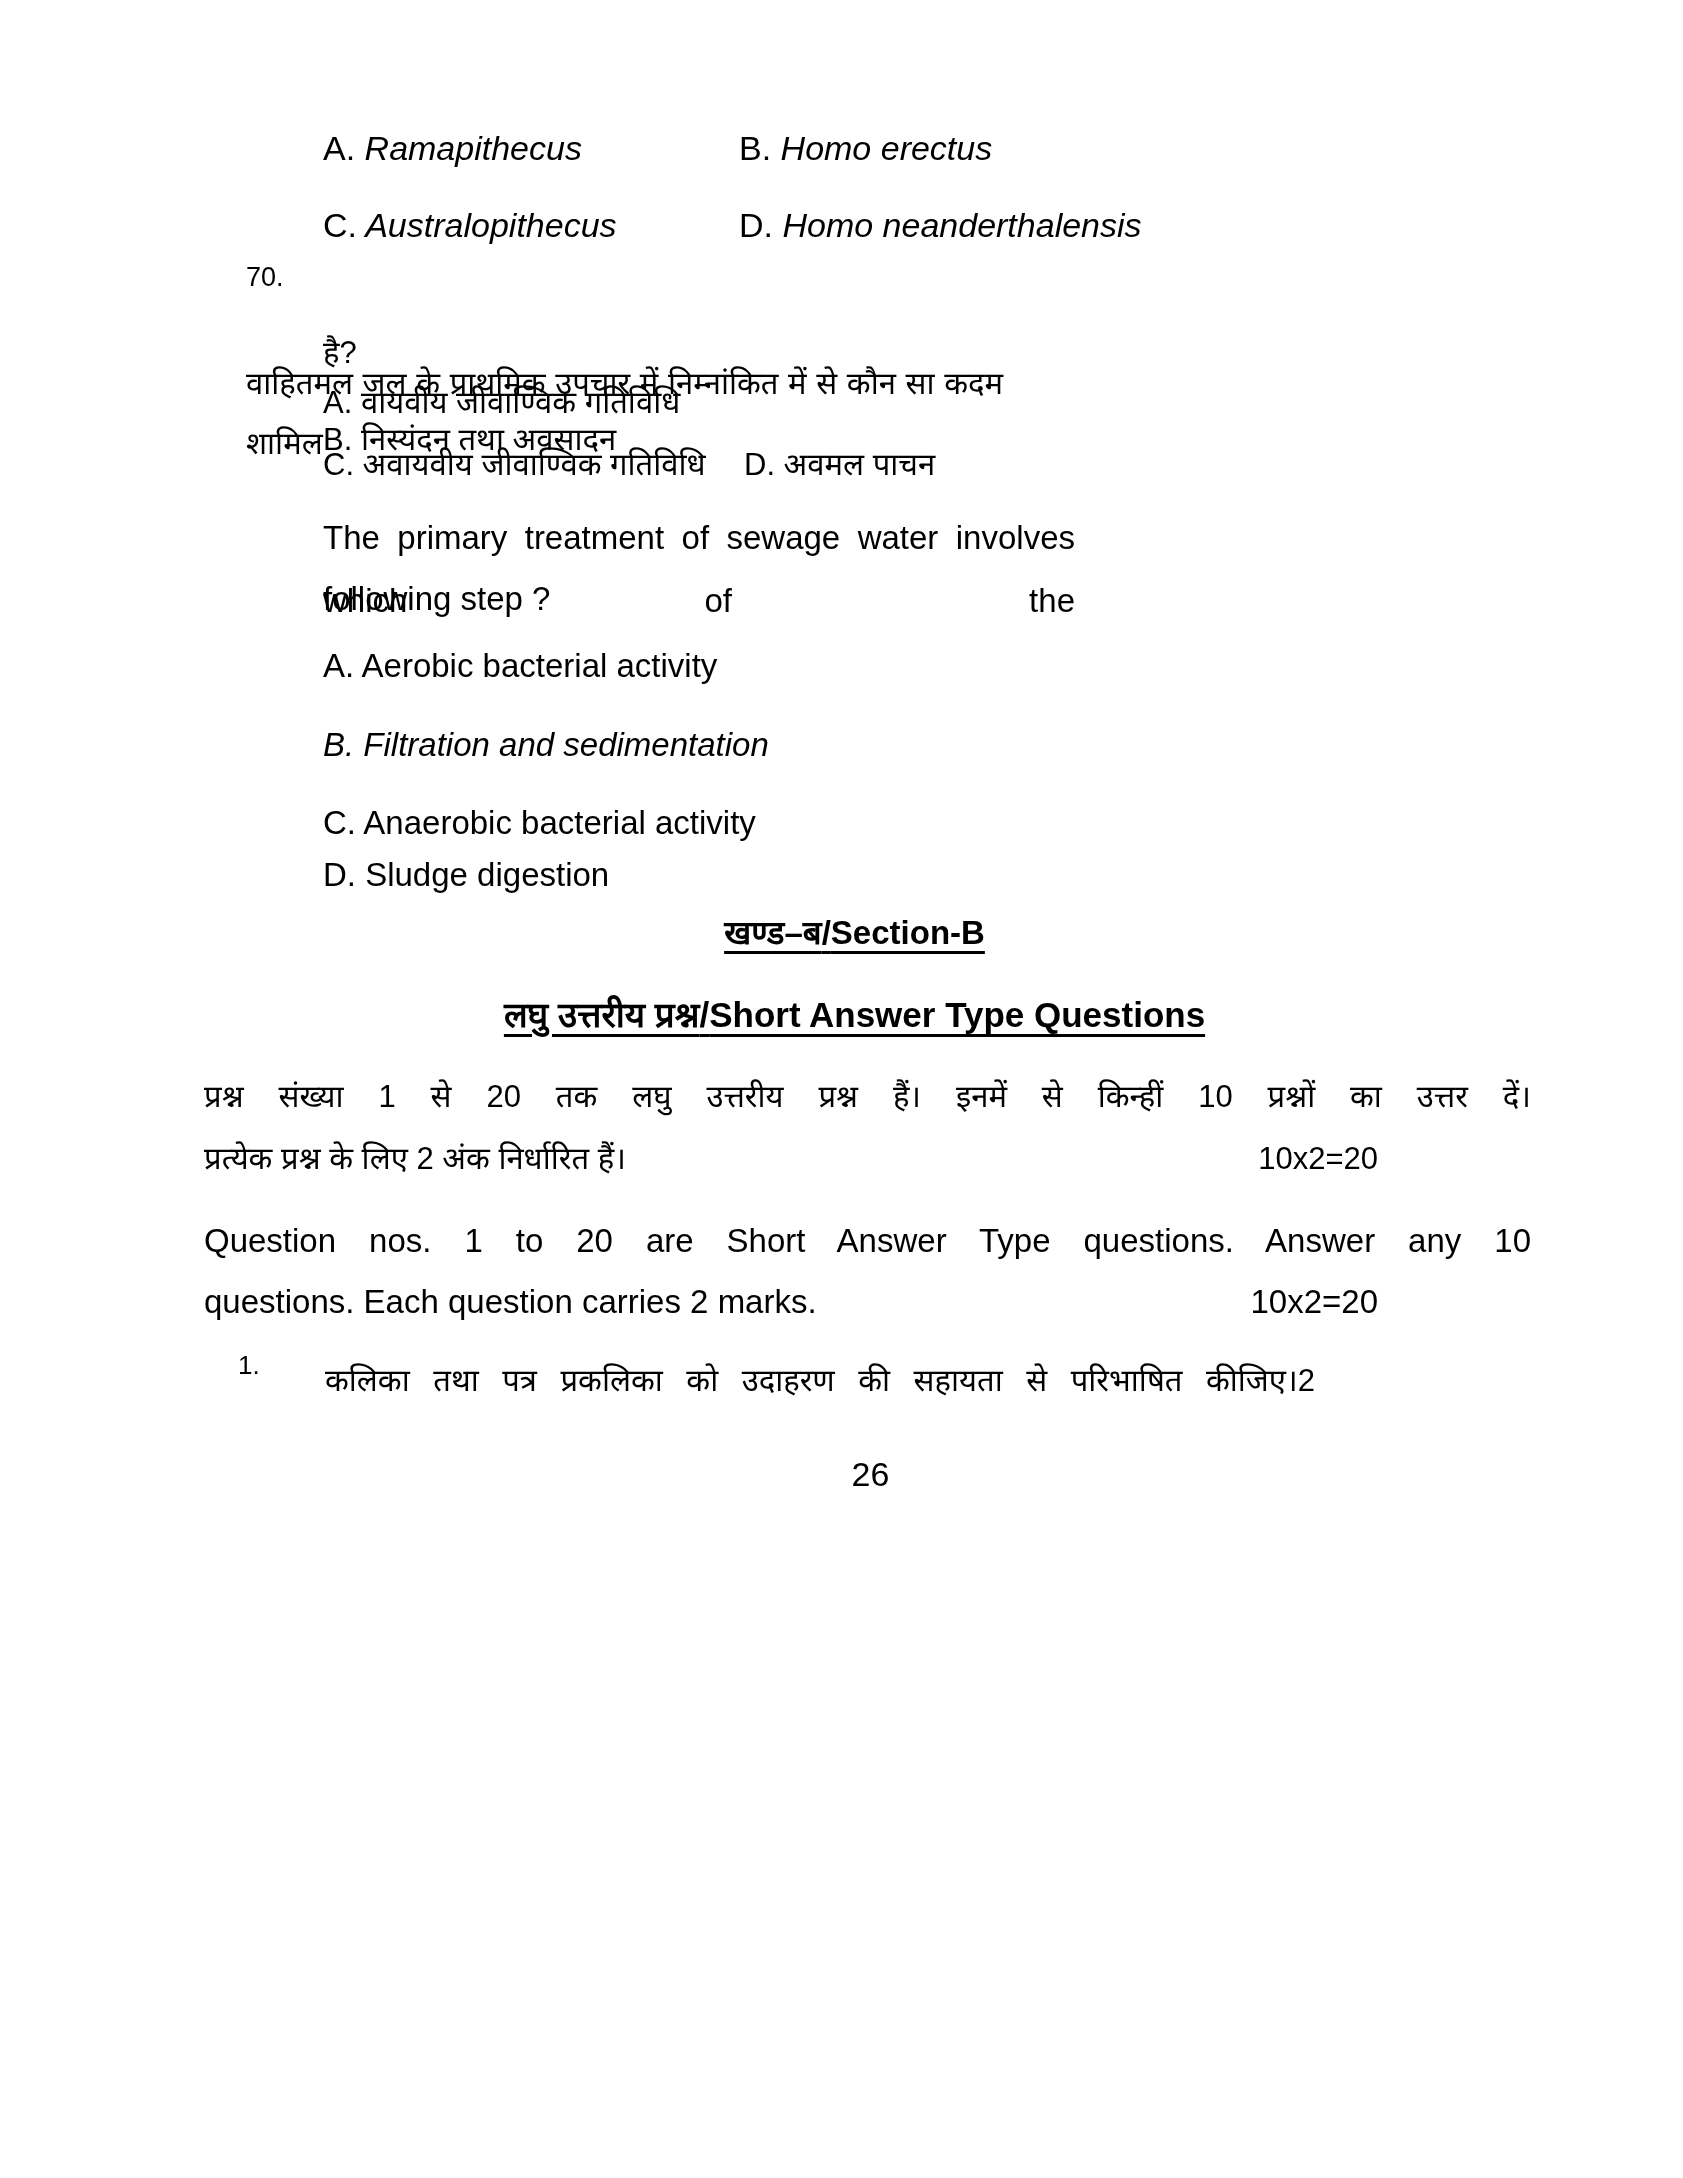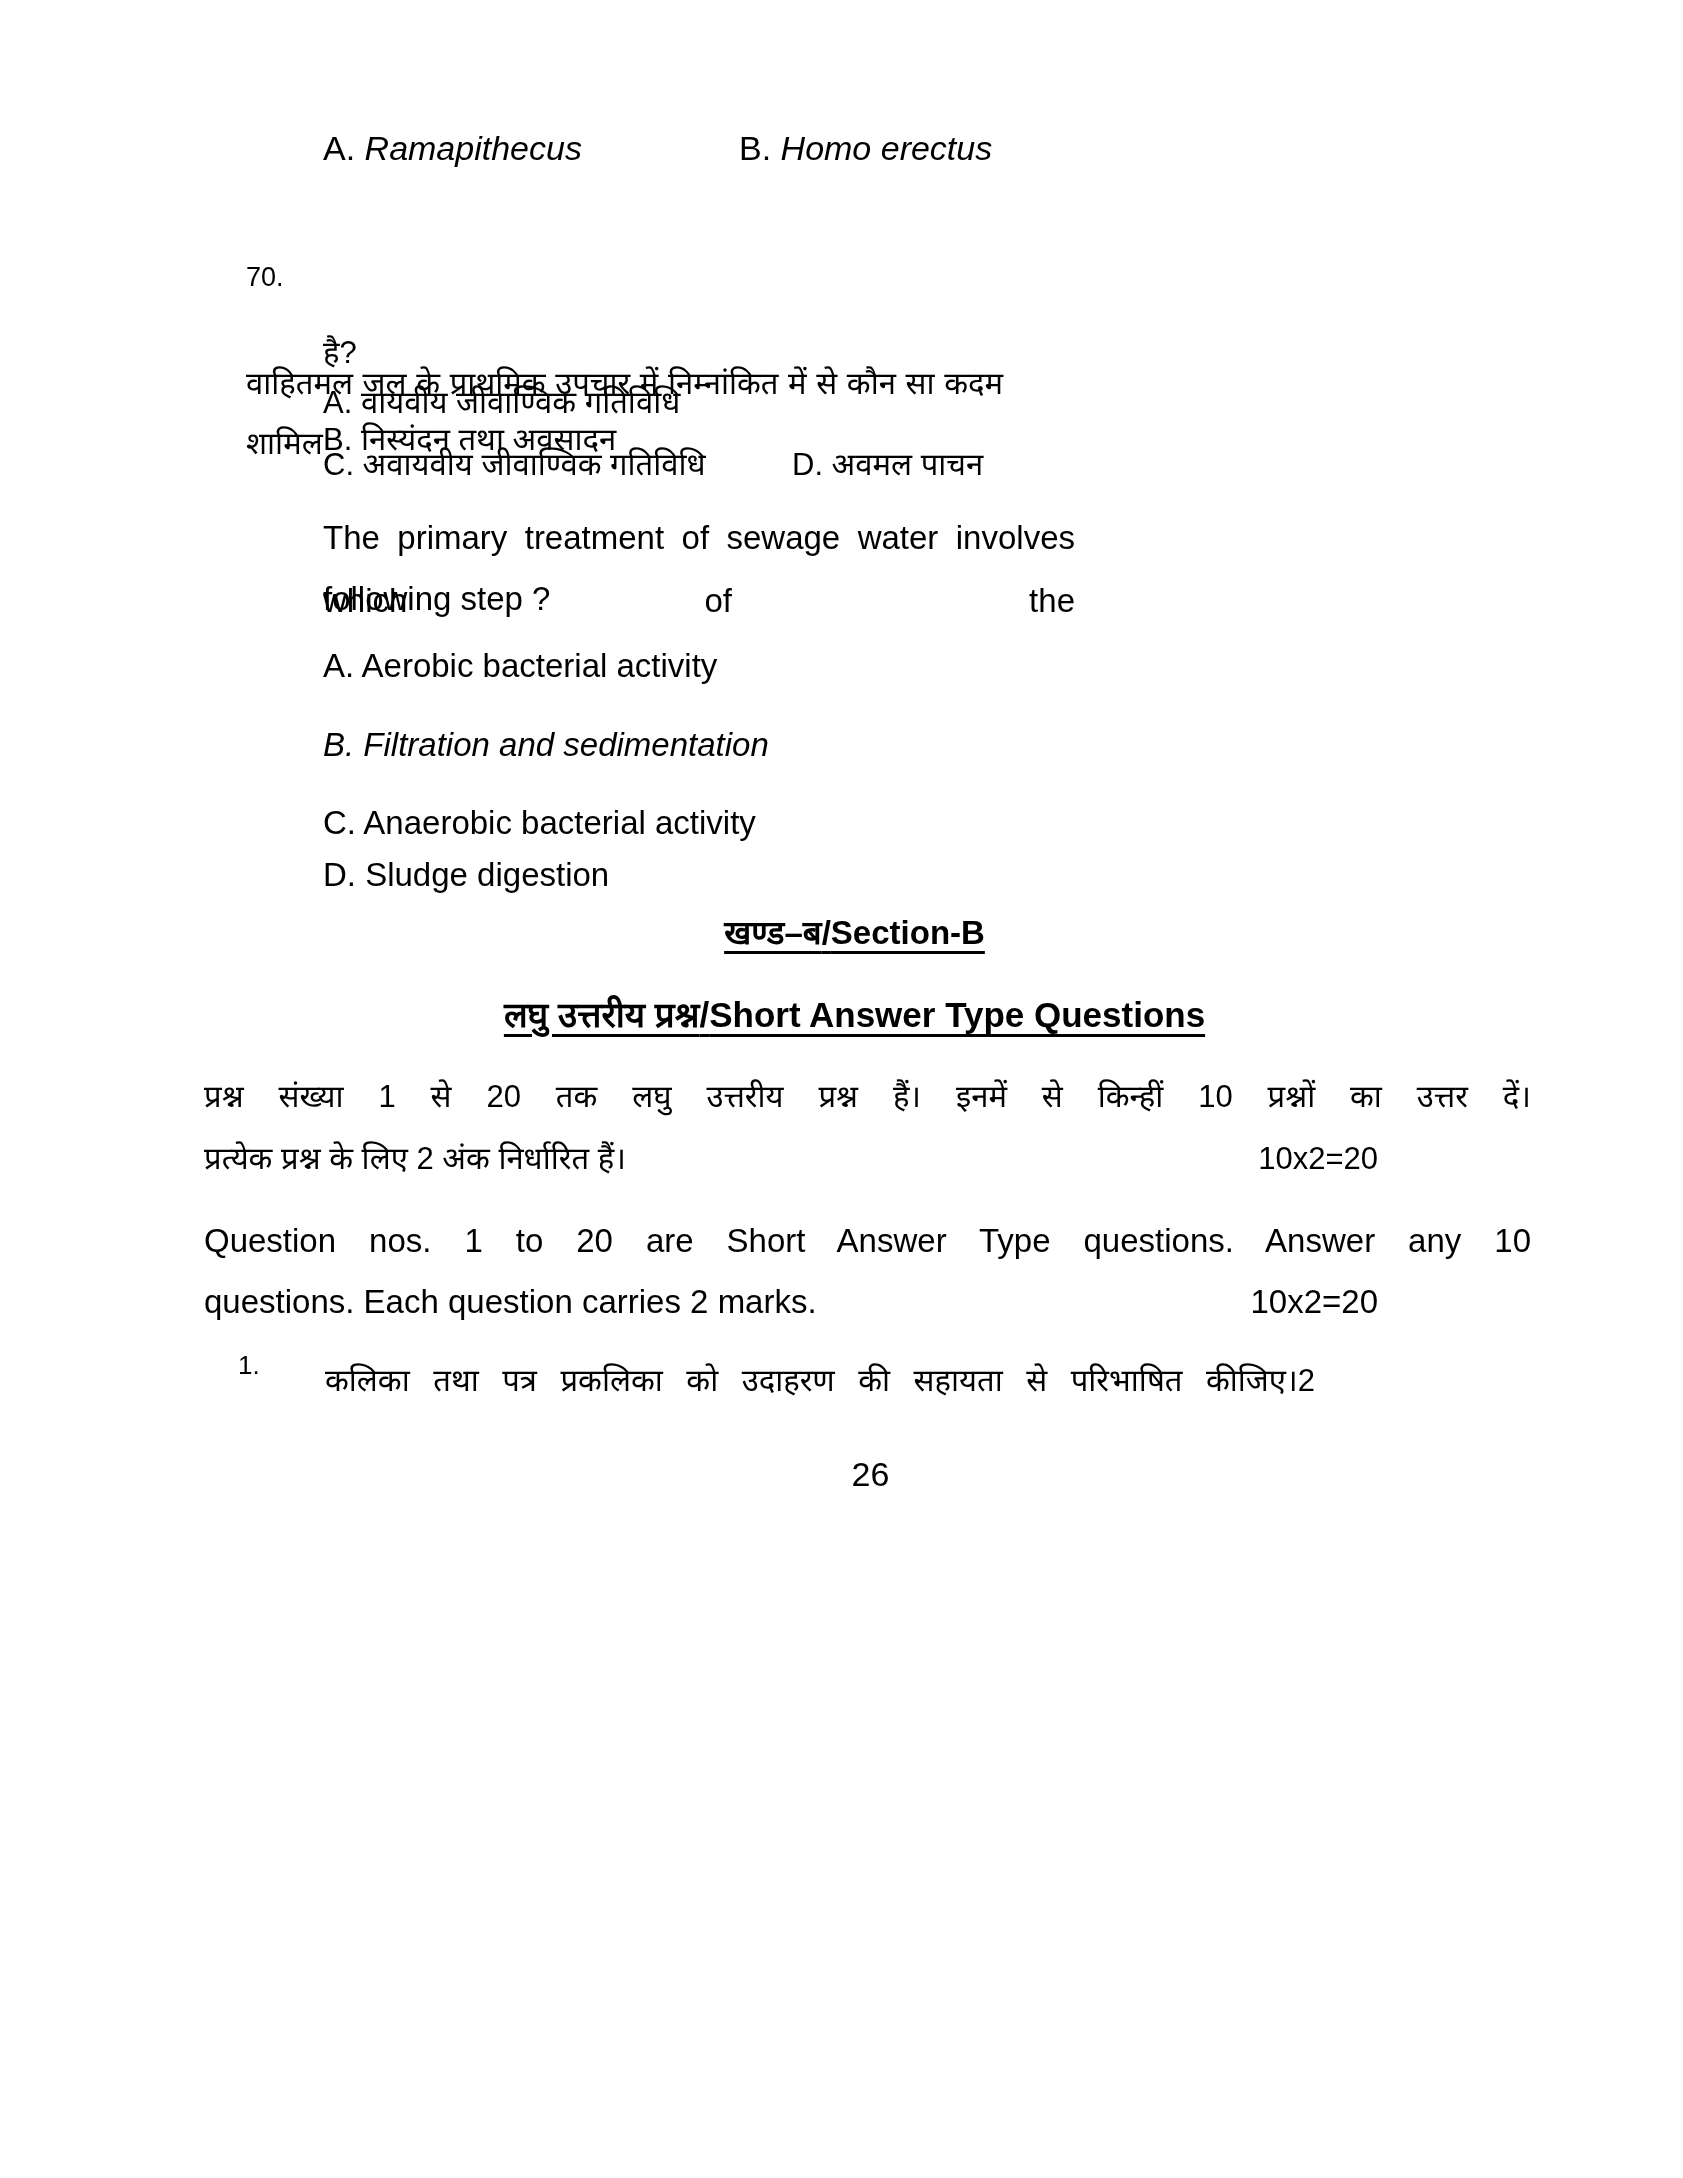--- a/index.html
+++ b/index.html
@@ -115,36 +115,40 @@
 </head>
 <body>
 
 <div class="page">
 
   <div class="row" style="left:297px; top:129px;">
     <div class="opt-eng" style="width:416px;"><span class="letter">A.</span> <span>Ramapithecus</span></div>
     <div class="opt-eng"><span class="letter">B.</span> <span>Homo erectus</span></div>
   </div>
 
+  <div class="row" style="left:297px; top:206px;">
+    <div class="opt-eng" style="width:416px;"><span class="letter">C.</span> <span>Australopithecus</span></div>
+    <div class="opt-eng"><span class="letter">D.</span> <span>Homo neanderthalensis</span></div>
+  </div>
 
   <div class="row" style="left:220px; top:263px; width:1287px;flex-direction:column;">
     <div class="qnum">70.</div>
     <div style="width:757px;">
       <div class="hin-para">वाहितमल जल के प्राथमिक उपचार में निम्नांकित में से कौन सा कदम शामिल</div>
     </div>
   </div>
 
   <div style="position:absolute; left:297px; top:323px; font-size:31px; line-height:1.95;">है?</div>
 
   <div class="row" style="left:297px; top:384px;flex-direction:column;">
     <div class="opt-hin" style="width:421px;">A. वायवीय जीवाण्विक गतिविधि</div>
     <div class="opt-hin">B. निस्यंदन तथा अवसादन</div>
   </div>
 
-  <div class="row" style="left:297px; top:446px;gap:48px;">
+  <div class="row" style="left:297px; top:446px;">
     <div class="opt-hin" style="width:421px;">C. अवायवीय जीवाण्विक गतिविधि</div>
     <div class="opt-hin">D. अवमल पाचन</div>
   </div>
 
   <div style="position:absolute; left:297px; top:507px; width:752px;">
     <div class="eng-para just-all">The primary treatment of sewage water involves which of the</div>
   </div>
   <div style="position:absolute; left:297px; top:568px; width:752px;">
     <div class="eng-para">following step ?</div>
   </div>

